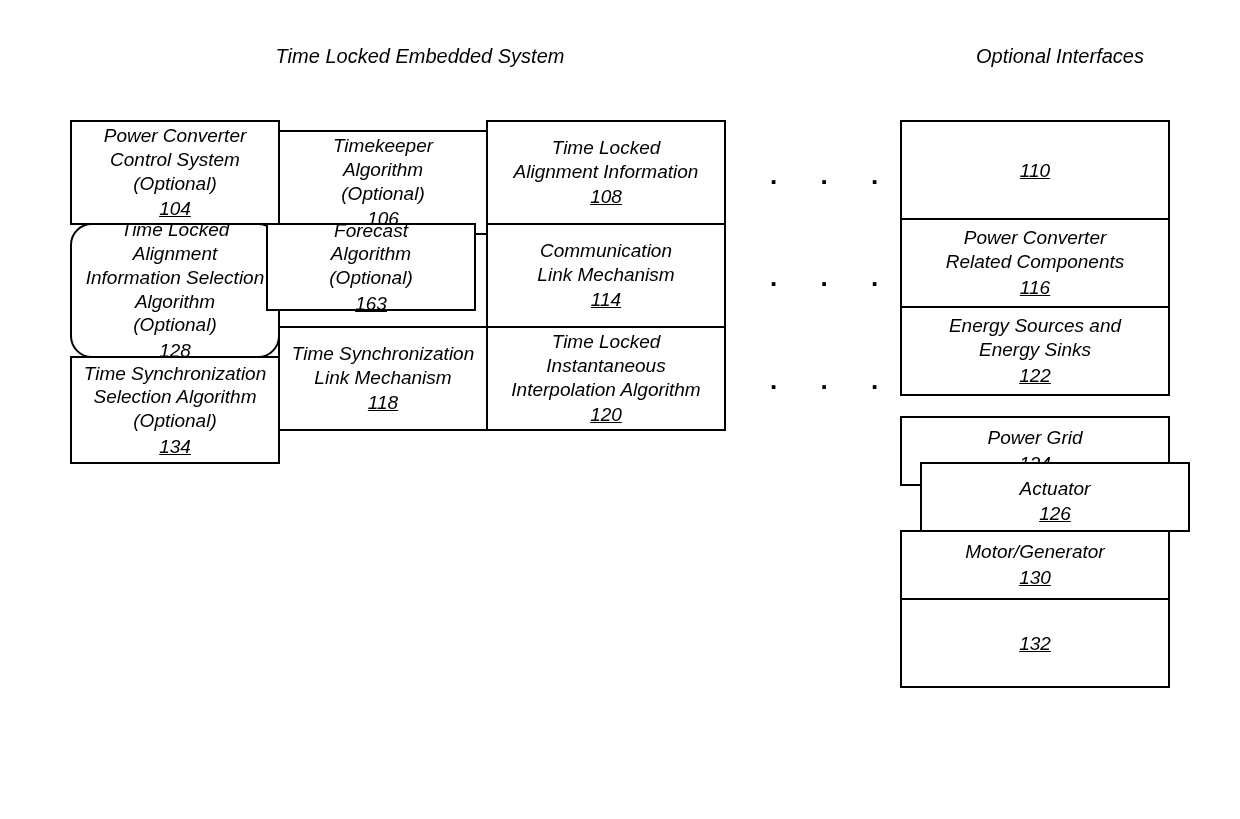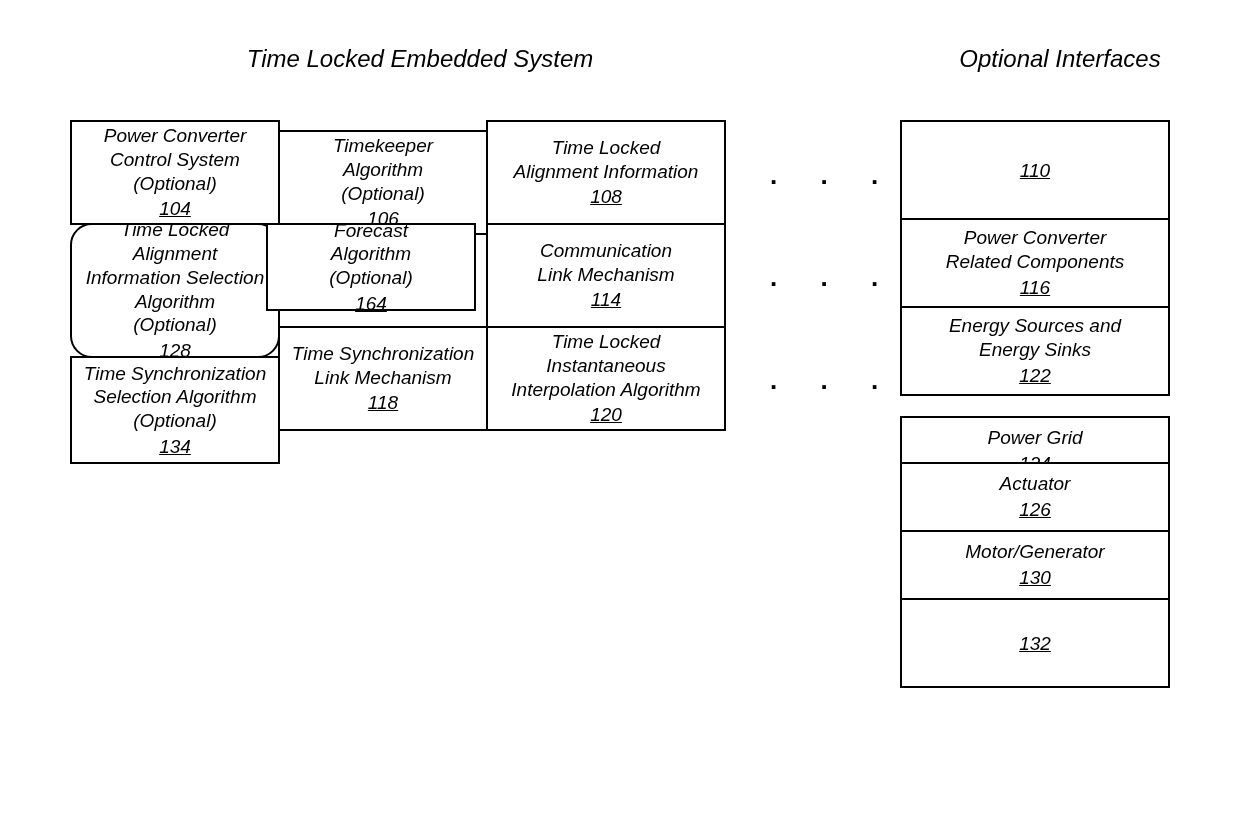--- a/index.html
+++ b/index.html
@@ -5,21 +5,21 @@
   * { box-sizing: border-box; margin: 0; padding: 0; }
   body {
     width: 1240px;
     height: 819px;
     background: #fff;
     font-family: Arial, Helvetica, sans-serif;
     position: relative;
   }
   .heading {
     font-style: italic;
-    font-size: 24px;
+    font-size: 20px;
     text-align: center;
     position: absolute;
   }
   .box {
     position: absolute;
     border: 2px solid #000;
     display: flex;
     flex-direction: column;
     align-items: center;
     justify-content: center;
@@ -61,21 +61,21 @@
     <div class="ref">108</div>
   </div>
 
 <div class="box" style="left:70px;  top:223px; width:210px; height:135px;border-radius:22px;">
     <div>Time Locked Alignment<br>Information Selection<br>Algorithm<br>(Optional)</div>
     <div class="ref">128</div>
   </div>
 
 <div class="box" style="left:266px; top:223px; width:210px; height:88px;">
     <div>Forecast<br>Algorithm<br>(Optional)</div>
-    <div class="ref">164</div>
+    <div class="ref">163</div>
   </div>
 <div class="box" style="left:486px; top:223px; width:240px; height:105px;">
     <div>Communication<br>Link Mechanism</div>
     <div class="ref">114</div>
   </div>
 
 <div class="box" style="left:278px; top:326px; width:210px; height:105px;">
     <div>Time Synchronization<br>Link Mechanism</div>
     <div class="ref">118</div>
   </div>
@@ -101,21 +101,21 @@
     <div class="ref">116</div>
   </div>
 <div class="box" style="left:900px; top:306px; width:270px; height:90px;">
     <div>Energy Sources and<br>Energy Sinks</div>
     <div class="ref">122</div>
   </div>
 <div class="box" style="left:900px; top:416px; width:270px; height:70px;">
     <div>Power Grid</div>
     <div class="ref">124</div>
   </div>
-<div class="box" style="left:900px; top:462px; width:270px; height:70px;">
+<div class="box" style="left:920px; top:462px; width:270px; height:70px;justify-content:flex-end;">
     <div>Actuator</div>
     <div class="ref">126</div>
   </div>
 <div class="box" style="left:900px; top:530px; width:270px; height:70px;">
     <div>Motor/Generator</div>
     <div class="ref">130</div>
   </div>
 <div class="box" style="left:900px; top:598px; width:270px; height:90px;">
     <div class="ref">132</div>
   </div>

